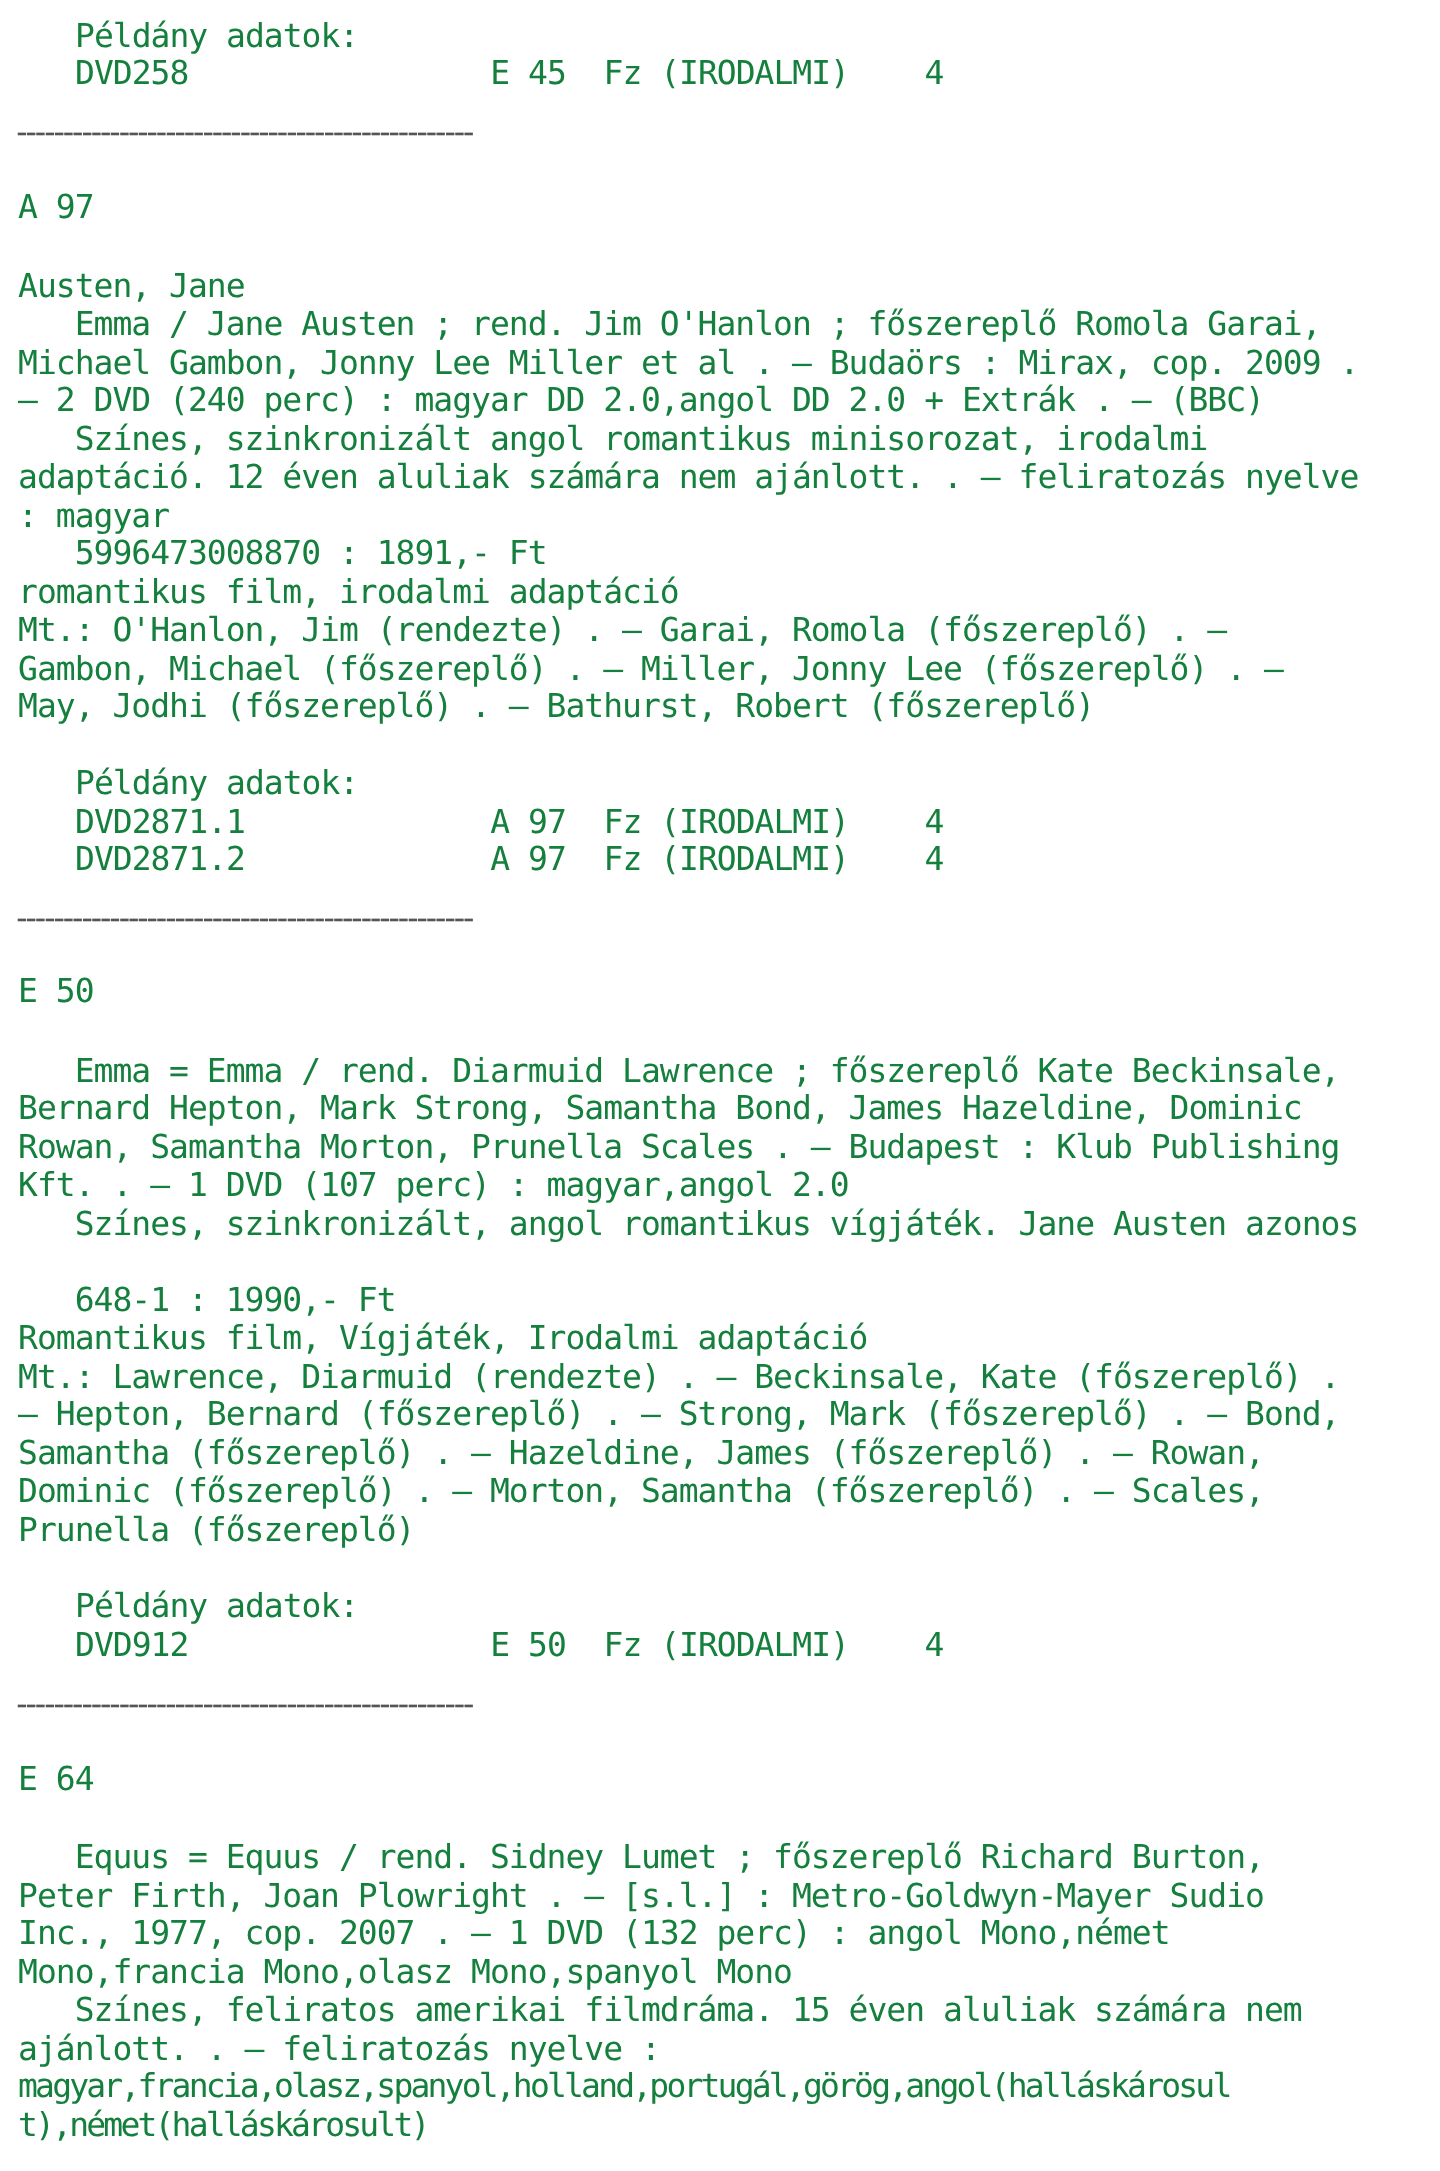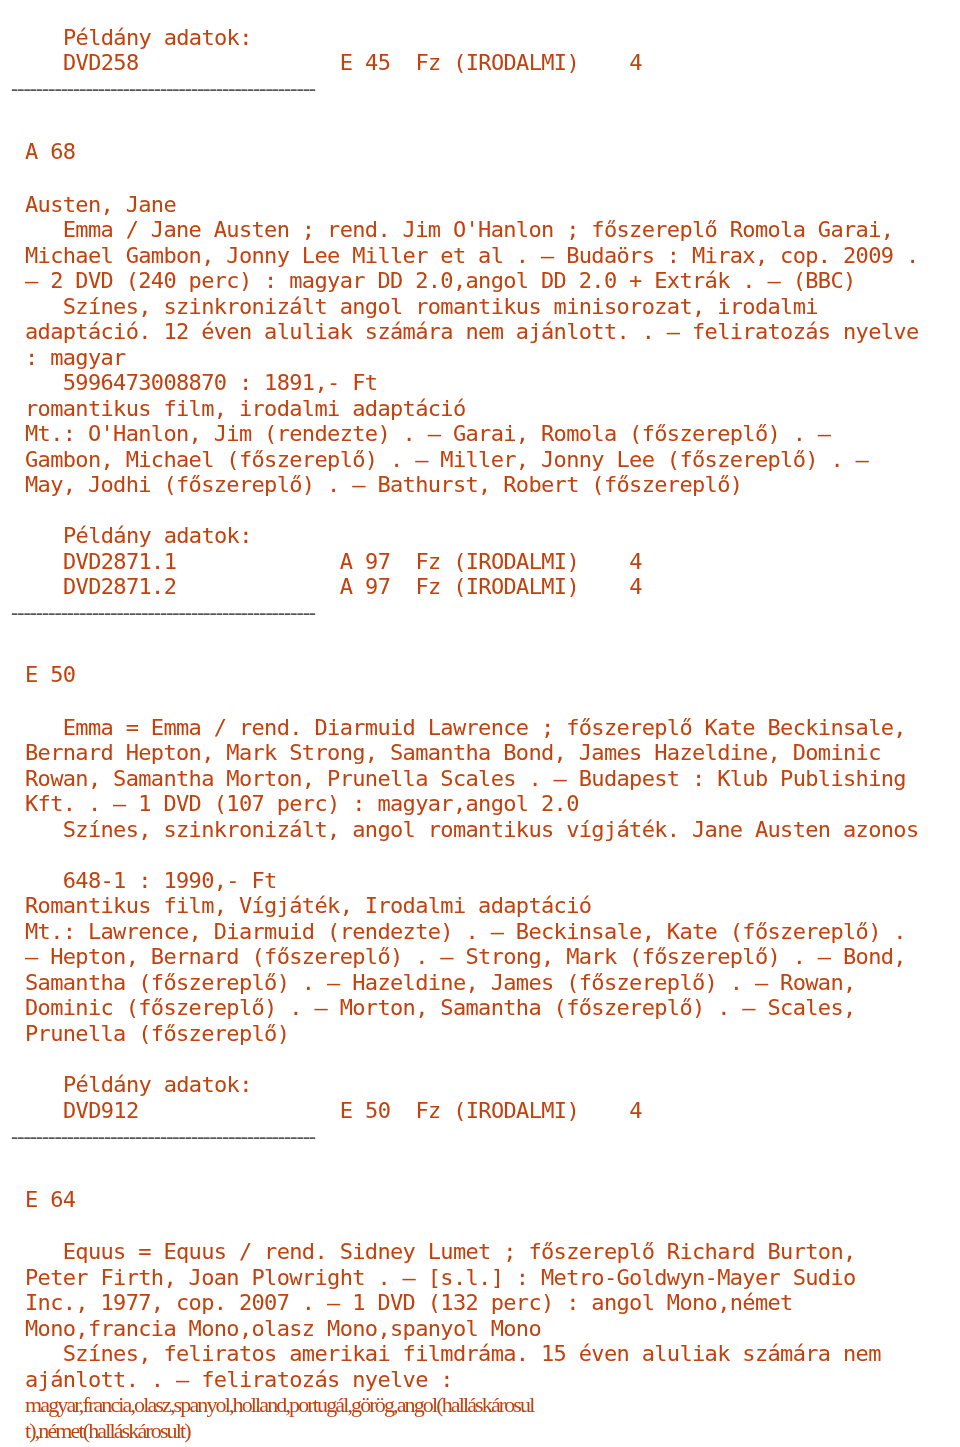--- a/index.html
+++ b/index.html
@@ -22,47 +22,46 @@
     box-sizing: border-box;
   }
   .line {
     position: absolute;
     left: 8px;
     font-family: "DejaVu Sans Mono", "Liberation Mono", monospace;
     font-size: 22px;
     line-height: 25.4px;
     letter-spacing: -0.03em;
     white-space: pre;
-    color: #c2410c;
-    margin: 17px;
+    color: #15803d;
+    margin: 4px;
   }
   .rule {
     position: absolute;
     left: 8px;
     font-family: "DejaVu Sans Mono", "Liberation Mono", monospace;
     font-size: 22px;
     line-height: 25.4px;
     white-space: pre;
     color: #555555;
     letter-spacing: -0.32em;
     margin: 0;
   }
   .tight {
     letter-spacing: -0.085em;
-    font-family: Liberation Serif, serif;
   }
 </style>
 </head>
 <body>
 
 <div id="doc">
     <div class="line" style="top: 8px; left: 46px;">Példány adatok:</div>
     <div class="line" style="top: 33px; left: 46px;">DVD258                E 45  Fz (IRODALMI)    4</div>
     <div class="rule" style="top: 76px; left: 8px;">-------------------------------------------------</div>
-    <div class="line" style="top: 122px; left: 8px;">A 68</div>
+    <div class="line" style="top: 122px; left: 8px;">A 97</div>
     <div class="line" style="top: 175px; left: 8px;">Austen, Jane</div>
     <div class="line" style="top: 200px; left: 8px;">   Emma / Jane Austen ; rend. Jim O'Hanlon ; főszereplő Romola Garai,</div>
     <div class="line" style="top: 226px; left: 8px;">Michael Gambon, Jonny Lee Miller et al . — Budaörs : Mirax, cop. 2009 .</div>
     <div class="line" style="top: 251px; left: 8px;">— 2 DVD (240 perc) : magyar DD 2.0,angol DD 2.0 + Extrák . — (BBC)</div>
     <div class="line" style="top: 277px; left: 8px;">   Színes, szinkronizált angol romantikus minisorozat, irodalmi</div>
     <div class="line" style="top: 302px; left: 8px;">adaptáció. 12 éven aluliak számára nem ajánlott. . — feliratozás nyelve</div>
     <div class="line" style="top: 328px; left: 8px;">: magyar</div>
     <div class="line" style="top: 353px; left: 8px;">   5996473008870 : 1891,- Ft</div>
     <div class="line" style="top: 379px; left: 8px;">romantikus film, irodalmi adaptáció</div>
     <div class="line" style="top: 404px; left: 8px;">Mt.: O'Hanlon, Jim (rendezte) . — Garai, Romola (főszereplő) . —</div>

